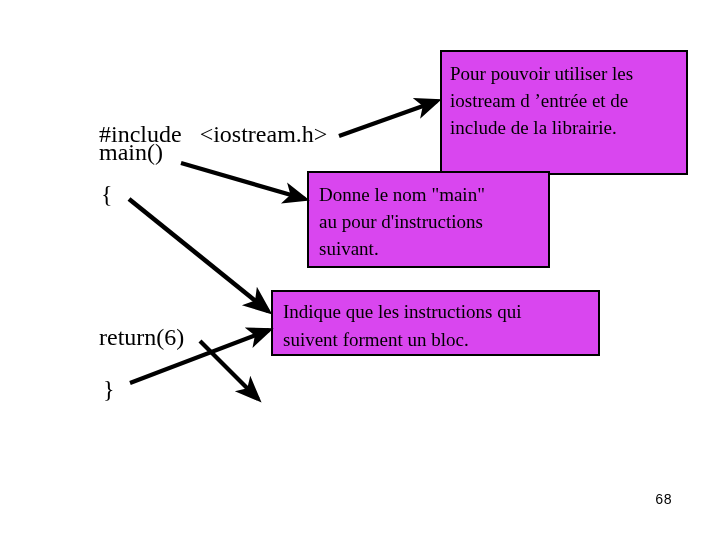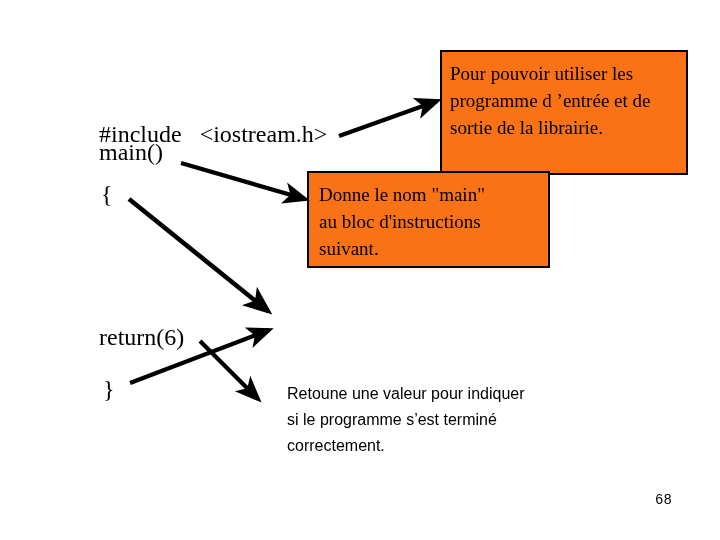--- a/index.html
+++ b/index.html
@@ -29,21 +29,21 @@
   #code-include { left: 99px; top: 122px; }
   #code-main    { left: 99px; top: 140px; }
   #code-brace-open  { left: 101px; top: 182px; }
   #code-return  { left: 99px;  top: 325px; }
   #code-brace-close { left: 103px; top: 377px; }
 
   
   .note-box {
     position: absolute;
     border: 2px solid #000000;
-    background: #f97316;
+    background: #d946ef;
     box-sizing: border-box;
     font-family: "Liberation Serif", serif;
     color: #000;
   }
   .note-box p {
     margin: 0;
     white-space: pre;
   }
 
   #note-include {
@@ -112,36 +112,35 @@
   <div class="code-line" id="code-main">main()</div>
 
   <div class="code-line" id="code-brace-open">{</div>
 
   <div class="code-line" id="code-return">return(6)</div>
 
   <div class="code-line" id="code-brace-close">}</div>
 
   <div class="note-box" id="note-include">
     <p>Pour pouvoir utiliser les</p>
-    <p>programme d ’entrée et de</p>
-    <p>sortie de la librairie.</p>
+    <p>iostream d ’entrée et de</p>
+    <p>include de la librairie.</p>
   </div>
 
   <div class="note-box" id="note-main">
     <p>Donne le nom "main"</p>
-    <p>au bloc d'instructions</p>
+    <p>au pour d'instructions</p>
     <p>suivant.</p>
   </div>
 
+  <div class="note-box" id="note-brace">
+    <p>Indique que les instructions qui</p>
+    <p>suivent forment un bloc.</p>
+  </div>
 
-  <div id="note-return">
-    <p>Retoune une valeur pour indiquer</p>
-    <p>si le programme s’est terminé</p>
-    <p>correctement.</p>
-  </div>
 
   <svg id="arrows" viewBox="0 0 720 540">
     <defs>
       <marker id="ah" markerWidth="7" markerHeight="7" refX="5.2" refY="3" orient="auto" markerUnits="strokeWidth">
         <path d="M0,0.4 L6.4,3 L0,5.6 L1.6,3 Z" fill="#000000"></path>
       </marker>
     </defs>
 
     <line x1="339" y1="136" x2="437" y2="101" stroke="#000000" stroke-width="4.2" marker-end="url(#ah)"></line>
 

